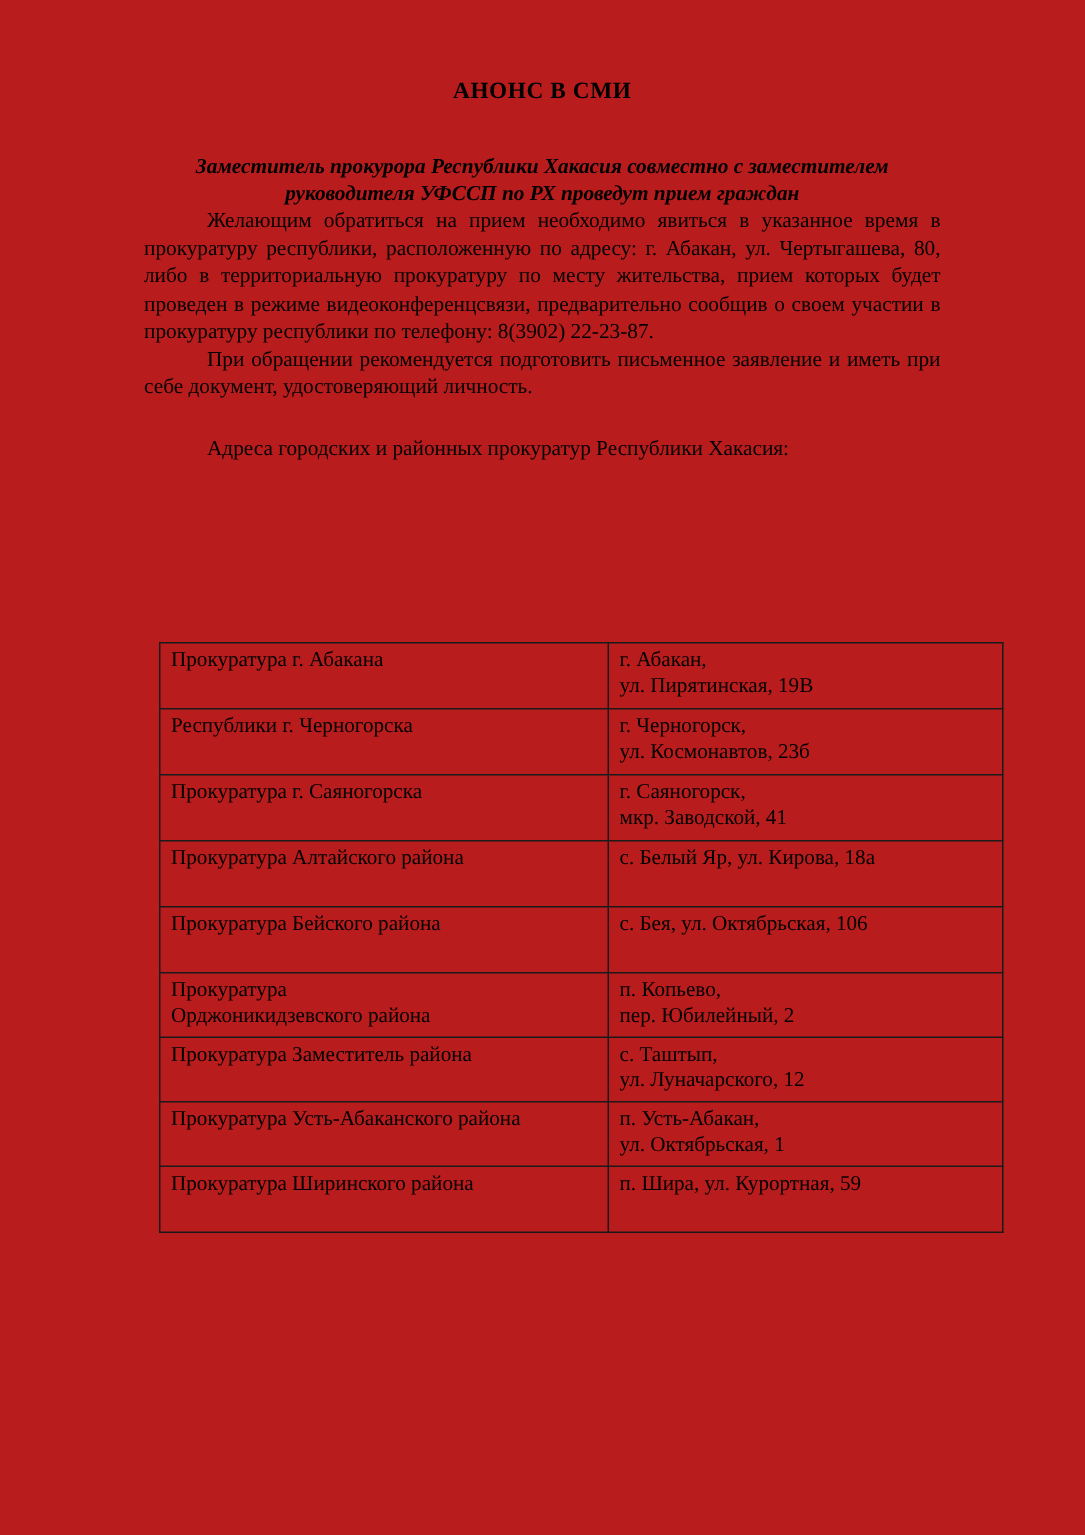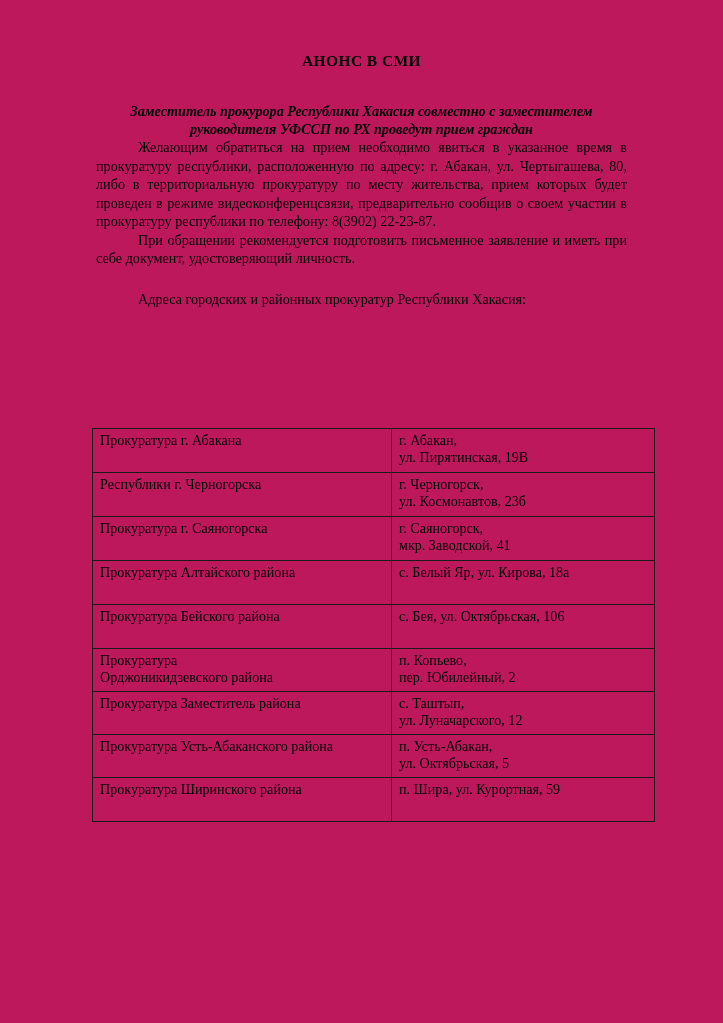--- a/index.html
+++ b/index.html
@@ -6,21 +6,21 @@
   html, body {
     margin: 0;
     padding: 0;
     background: #f0f0f0;
   }
   .page {
     position: relative;
     width: 723px;
     height: 1023px;
     margin: 0 auto;
-    background: #be185d;
+    background: #b91c1c;
     overflow: hidden;
     font-family: "Liberation Serif", "DejaVu Serif", serif;
     color: #000000;
     -webkit-font-smoothing: antialiased;
   }
   .doc-body {
     position: absolute;
     left: 96px;
     top: 0;
     width: 531px;
@@ -57,21 +57,21 @@
     text-indent: 42px;
   }
   .table-caption {
     margin-top: 22px;
     font-size: 14.2px;
     text-indent: 42px;
     line-height: 1.3;
   }
   table.offices {
     position: absolute;
-    left: 92px;
+    left: 106px;
     top: 428px;
     width: 562px;
     border-collapse: collapse;
     table-layout: fixed;
     font-size: 14.1px;
     line-height: 1.24;
   }
   table.offices td {
     border: 1px solid #1a1a1a;
     padding: 3px 6px 4px 7px;
@@ -183,21 +183,21 @@
           <span class="cell-line">ул. Луначарского, 12</span>
         </td>
       </tr>
 
       <tr class="r-short">
         <td>
           <span class="cell-line">Прокуратура Усть-Абаканского района</span>
         </td>
         <td>
           <span class="cell-line">п. Усть-Абакан,</span>
-          <span class="cell-line">ул. Октябрьская, 5</span>
+          <span class="cell-line">ул. Октябрьская, 1</span>
         </td>
       </tr>
 
       <tr class="r-tall">
         <td>
           <span class="cell-line">Прокуратура Ширинского района</span>
         </td>
         <td>
           <span class="cell-line">п. Шира, ул. Курортная, 59</span>
         </td>

